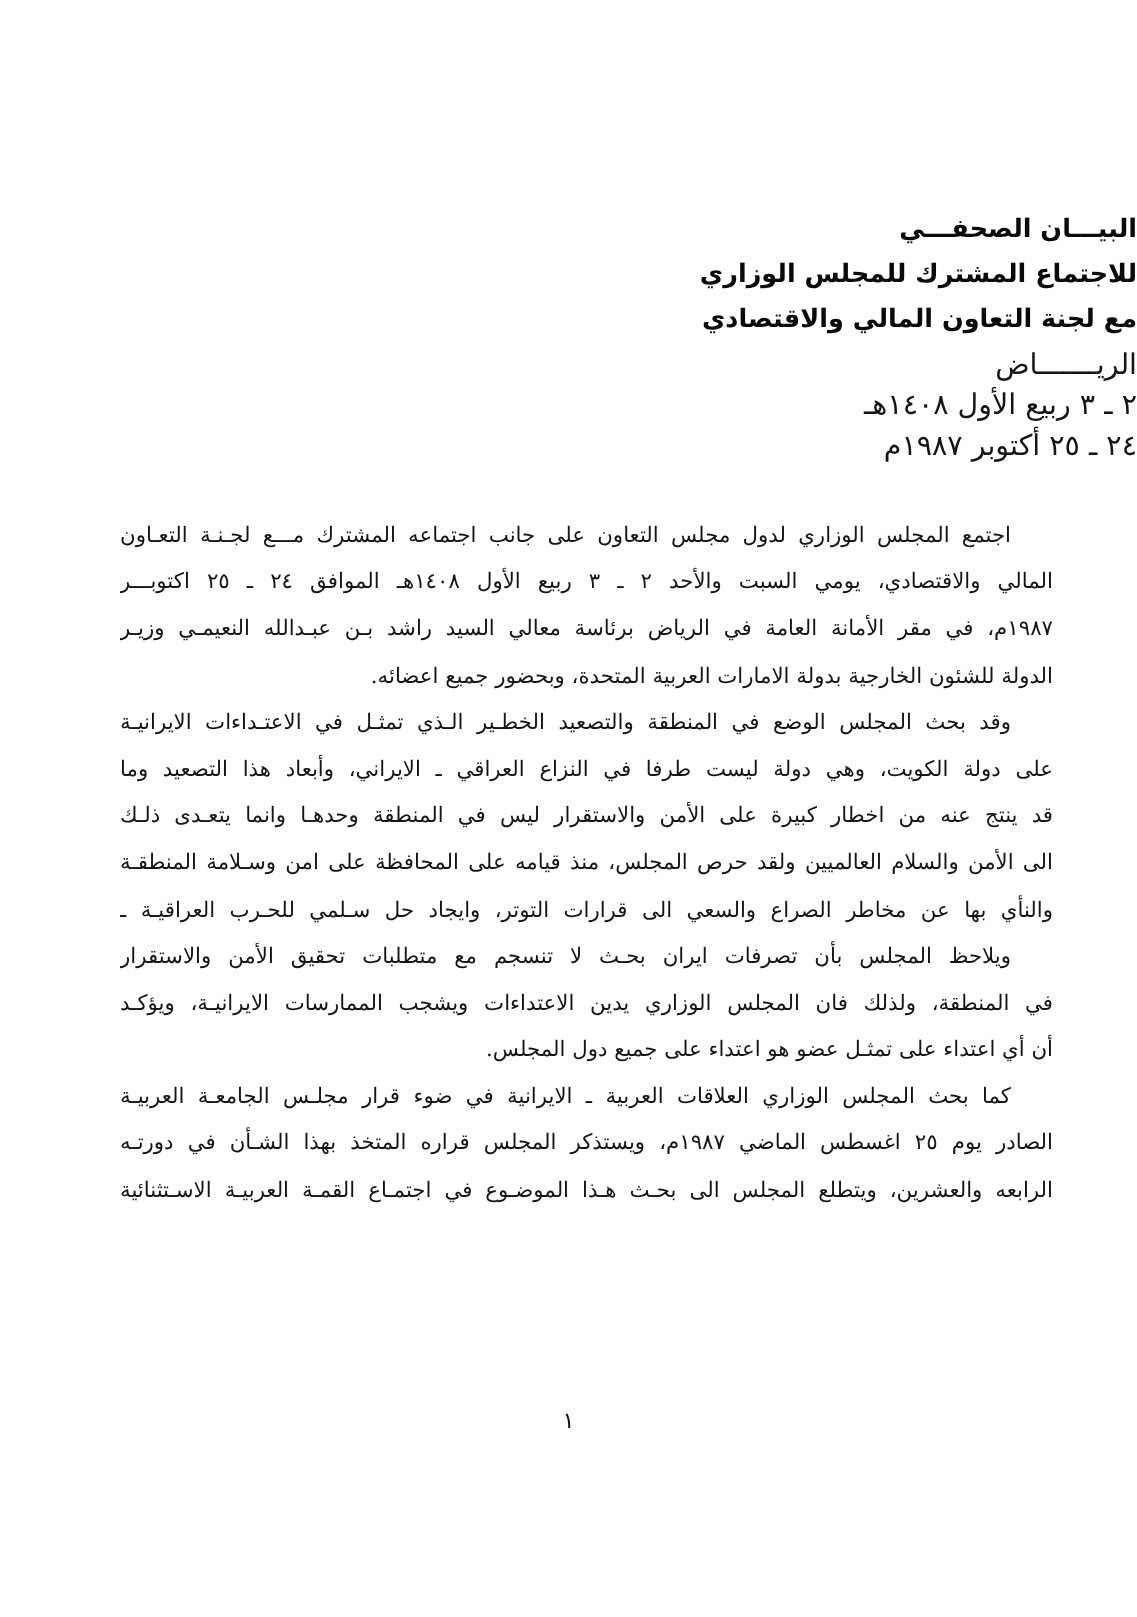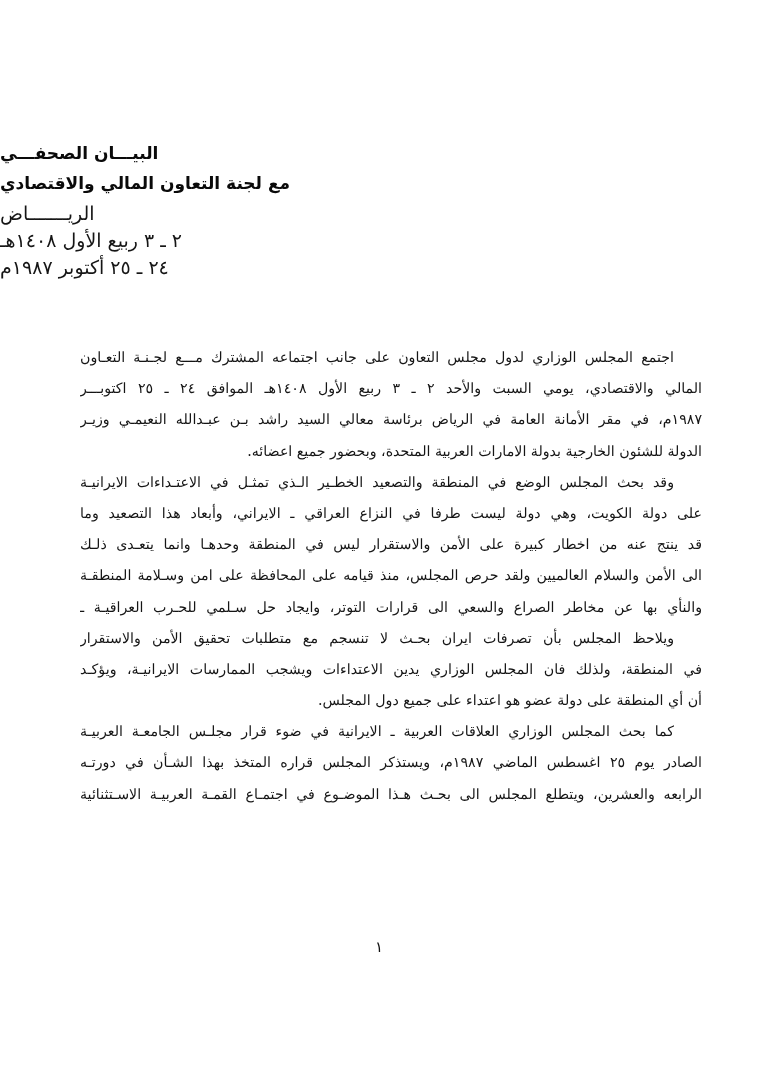--- a/index.html
+++ b/index.html
@@ -18,21 +18,21 @@
       position: absolute;
       left: 0; top: 0;
       width: 758px; height: 1078px;
       background: #ffffff;
     }
     .header {
       position: absolute;
       left: 0;
       width: 758px;
       top: 138px;
-      text-align: left;
+      text-align: right;
       direction: rtl;
     }
     .title-line {
       font-family: "DejaVu Sans", sans-serif;
       font-weight: bold;
       font-size: 17px;
       line-height: 30px;
       height: 30px;
       letter-spacing: 0.3px;
       color: #0a0a0a;
@@ -84,20 +84,21 @@
       color: #111111;
     }
   </style>
 </head>
 <body>
 
 <div class="page">
 
   <div class="header">
     <div class="title-line">البيـــان الصحفـــي</div>
+    <div class="title-line">للاجتماع المشترك للمجلس الوزاري</div>
     <div class="title-line">مع لجنة التعاون المالي والاقتصادي</div>
     <div class="sub-line first">الريـــــــاض</div>
     <div class="sub-line">٢ ـ ٣ ربيع الأول ١٤٠٨هـ</div>
     <div class="sub-line">٢٤ ـ ٢٥ أكتوبر ١٩٨٧م</div>
   </div>
 
   <div class="body">
 
     <div class="para">
       <span class="line indent">اجتمع المجلس الوزاري لدول مجلس التعاون على جانب اجتماعه المشترك مـــع لجـنـة التعـاون</span>
@@ -110,21 +111,21 @@
       <span class="line indent">وقد بحث المجلس الوضع في المنطقة والتصعيد الخطـير الـذي تمثـل في الاعتـداءات الايرانيـة</span>
       <span class="line">على دولة الكويت، وهي دولة ليست طرفا في النزاع العراقي ـ الايراني، وأبعاد هذا التصعيد وما</span>
       <span class="line">قد ينتج عنه من اخطار كبيرة على الأمن والاستقرار ليس في المنطقة وحدهـا وانما يتعـدى ذلـك</span>
       <span class="line">الى الأمن والسلام العالميين ولقد حرص المجلس، منذ قيامه على المحافظة على امن وسـلامة المنطقـة</span>
       <span class="line">والنأي بها عن مخاطر الصراع والسعي الى قرارات التوتر، وايجاد حل سـلمي للحـرب العراقيـة ـ</span>
     </div>
 
     <div class="para">
       <span class="line indent">ويلاحظ المجلس بأن تصرفات ايران بحـث لا تنسجم مع متطلبات تحقيق الأمن والاستقرار</span>
       <span class="line">في المنطقة، ولذلك فان المجلس الوزاري يدين الاعتداءات ويشجب الممارسات الايرانيـة، ويؤكـد</span>
-      <span class="line last">أن أي المنطقة على دولة عضو هو اعتداء على جميع دول المجلس.</span>
+      <span class="line last">أن أي اعتداء على تمثـل عضو هو اعتداء على جميع دول المجلس.</span>
     </div>
 
     <div class="para">
       <span class="line indent">كما بحث المجلس الوزاري العلاقات العربية ـ الايرانية في ضوء قرار مجلـس الجامعـة العربيـة</span>
       <span class="line">الصادر يوم ٢٥ اغسطس الماضي ١٩٨٧م، ويستذكر المجلس قراره المتخذ بهذا الشـأن في دورتـه</span>
       <span class="line">الرابعه والعشرين، ويتطلع المجلس الى بحـث هـذا الموضـوع في اجتمـاع القمـة العربيـة الاسـتثنائية</span>
     </div>
 
   </div>
 

